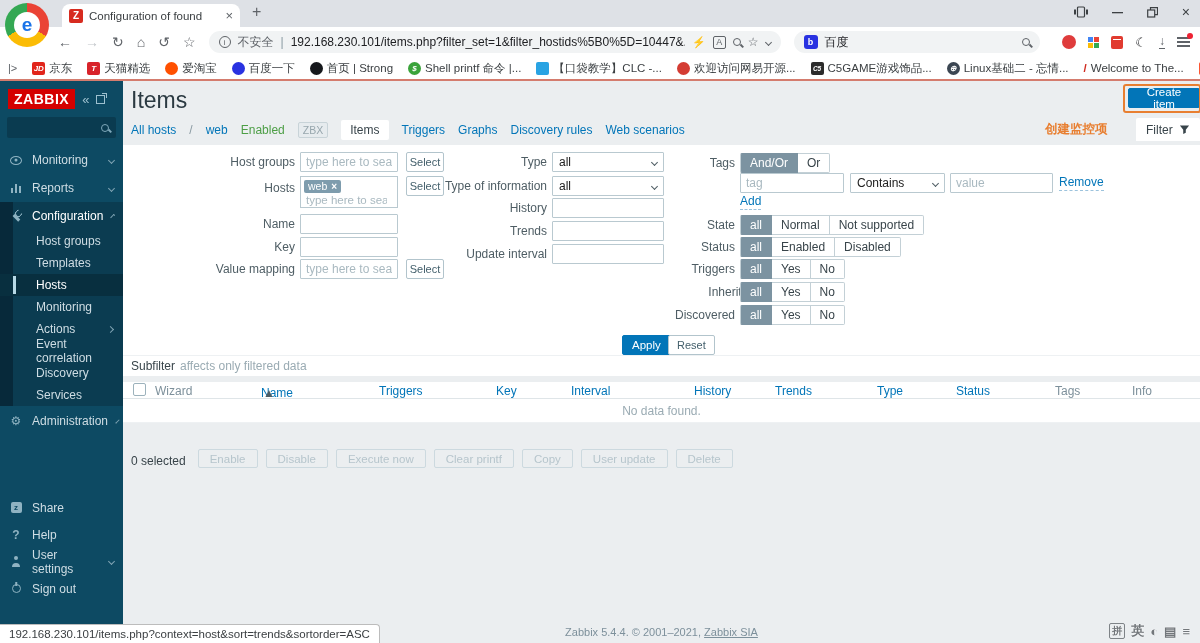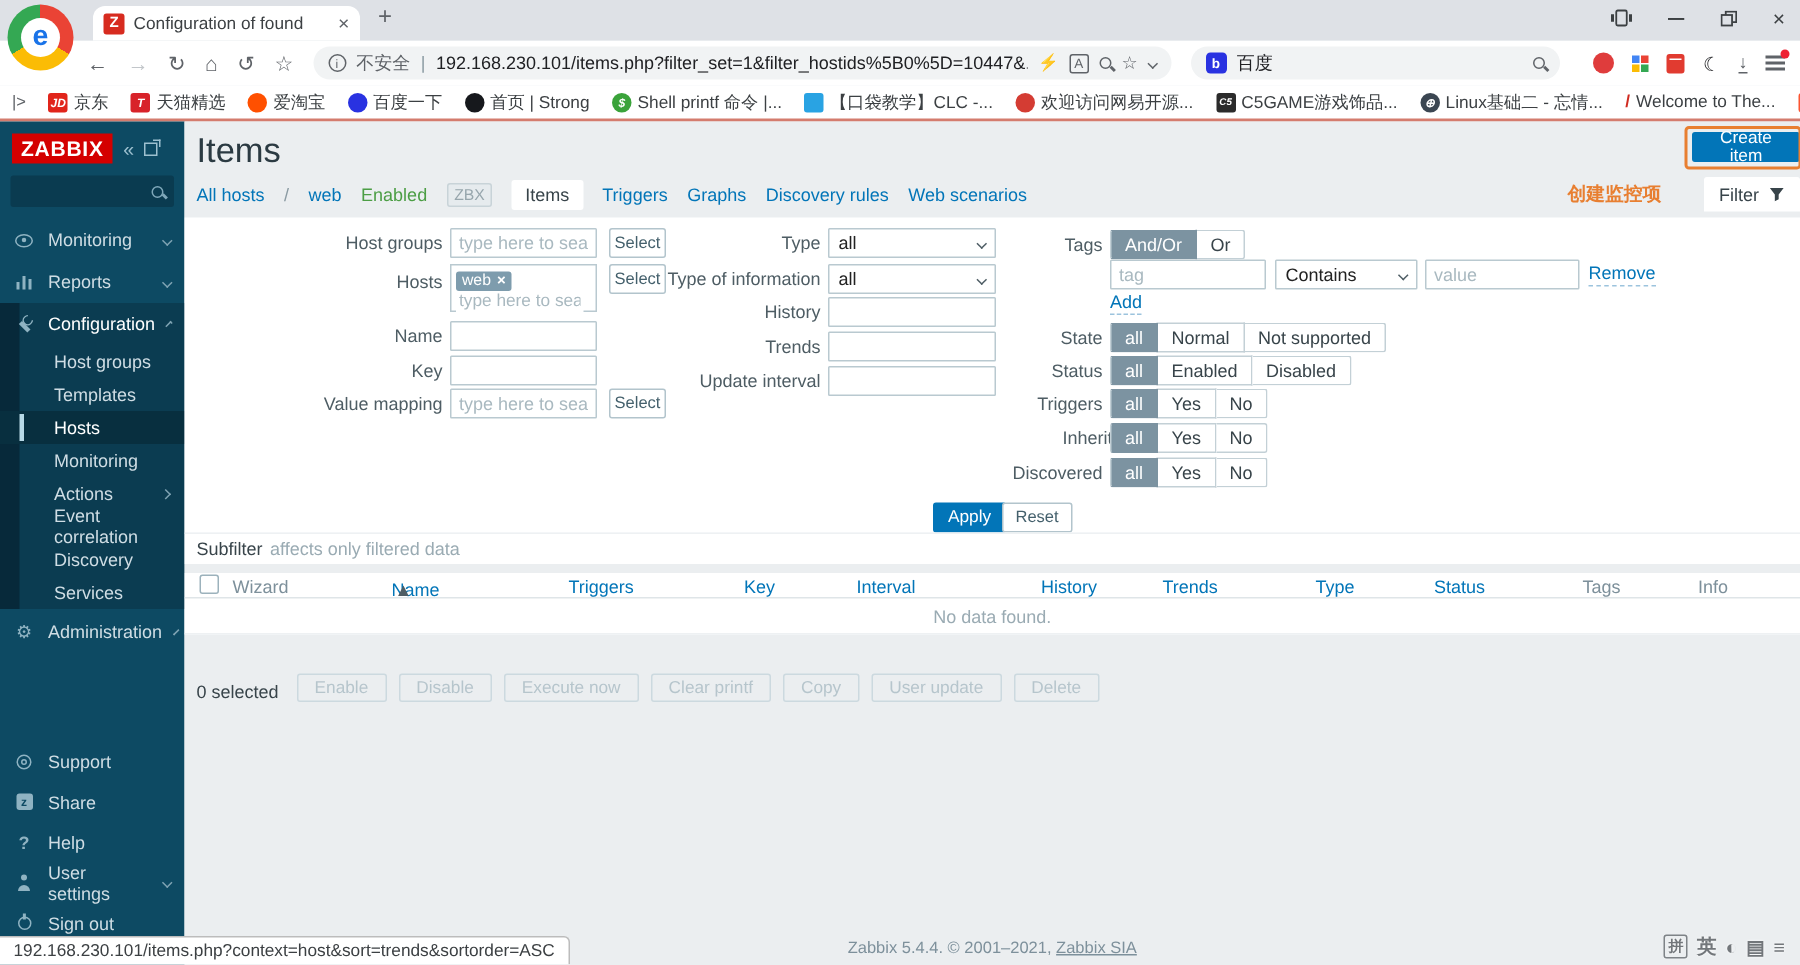--- a/index.html
+++ b/index.html
@@ -329,26 +329,20 @@
 
     <div class="sb-item" style="height:30px">
       <span class="sbic">⚙</span>
       <span>Administration</span>
       <span class="cv cvend"></span>
     </div>
 
     <div class="sb-bottom">
       <div class="sb-item">
           <span class="sbic">
-            <span class="buoy"></span>
-          </span>
-          <span>Support</span>
-        </div>
-      <div class="sb-item">
-          <span class="sbic">
             <span class="shic">z</span>
           </span>
           <span>Share</span>
         </div>
       <div class="sb-item">
           <span class="sbic" style="font-weight:bold">?</span>
           <span>Help</span>
         </div>
       <div class="sb-item">
           <span class="sbic">

